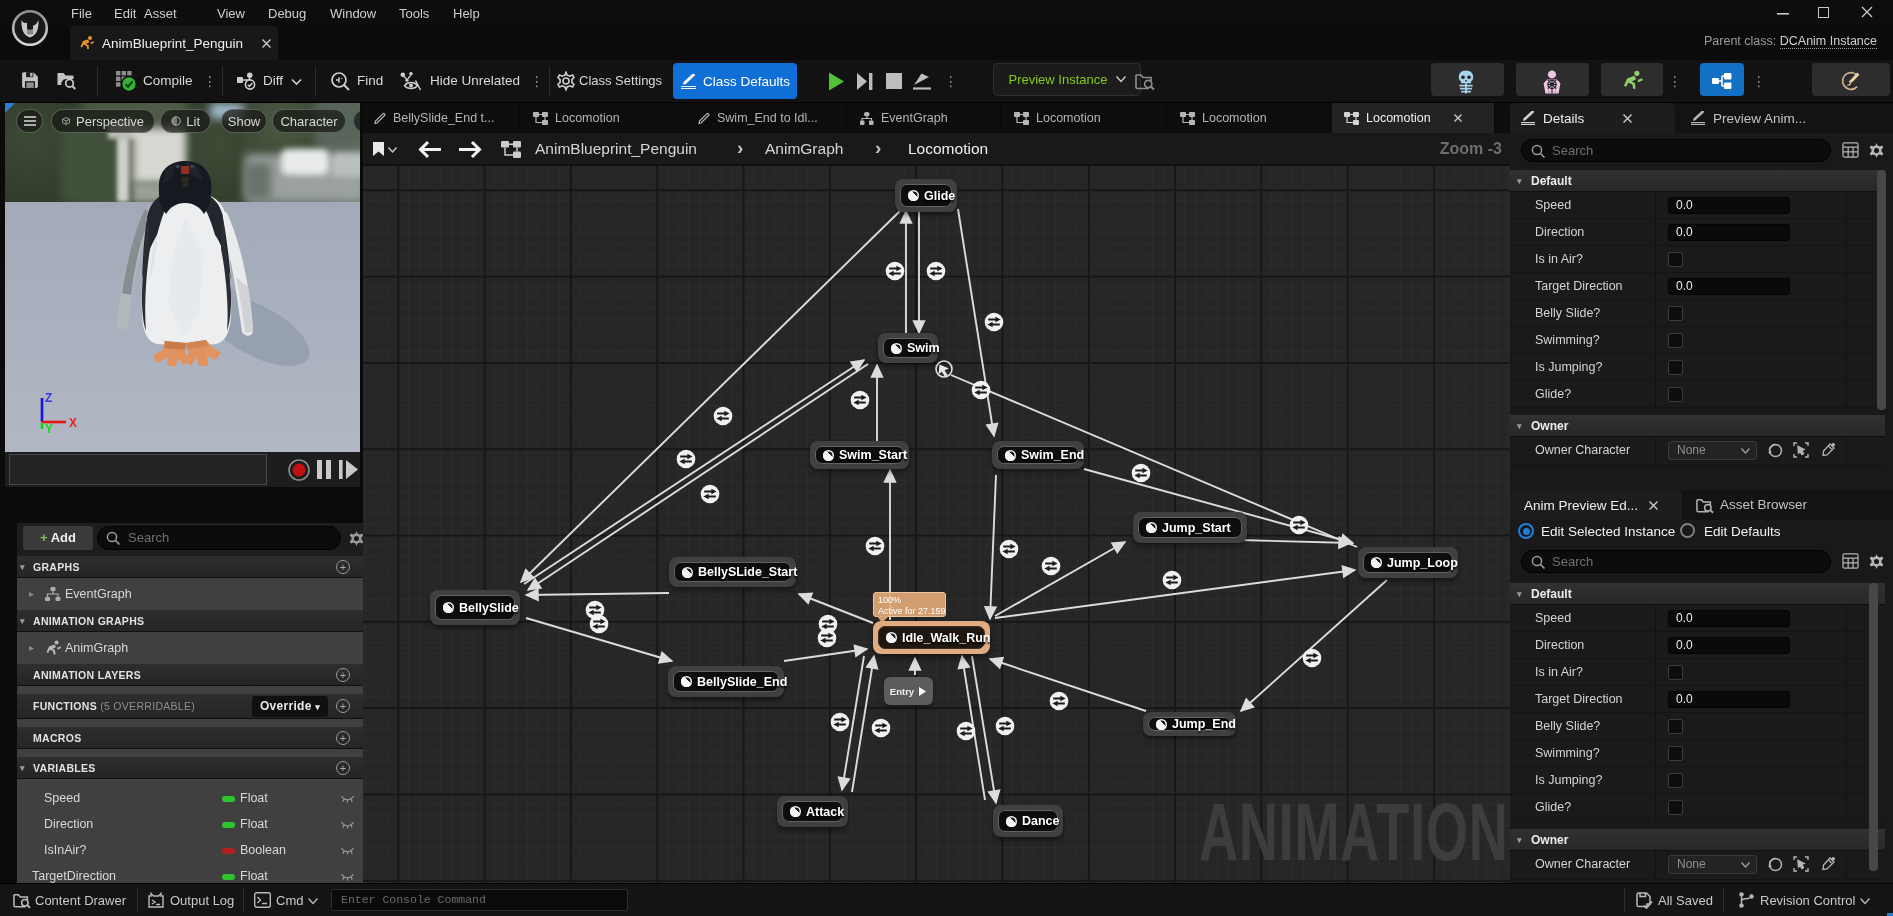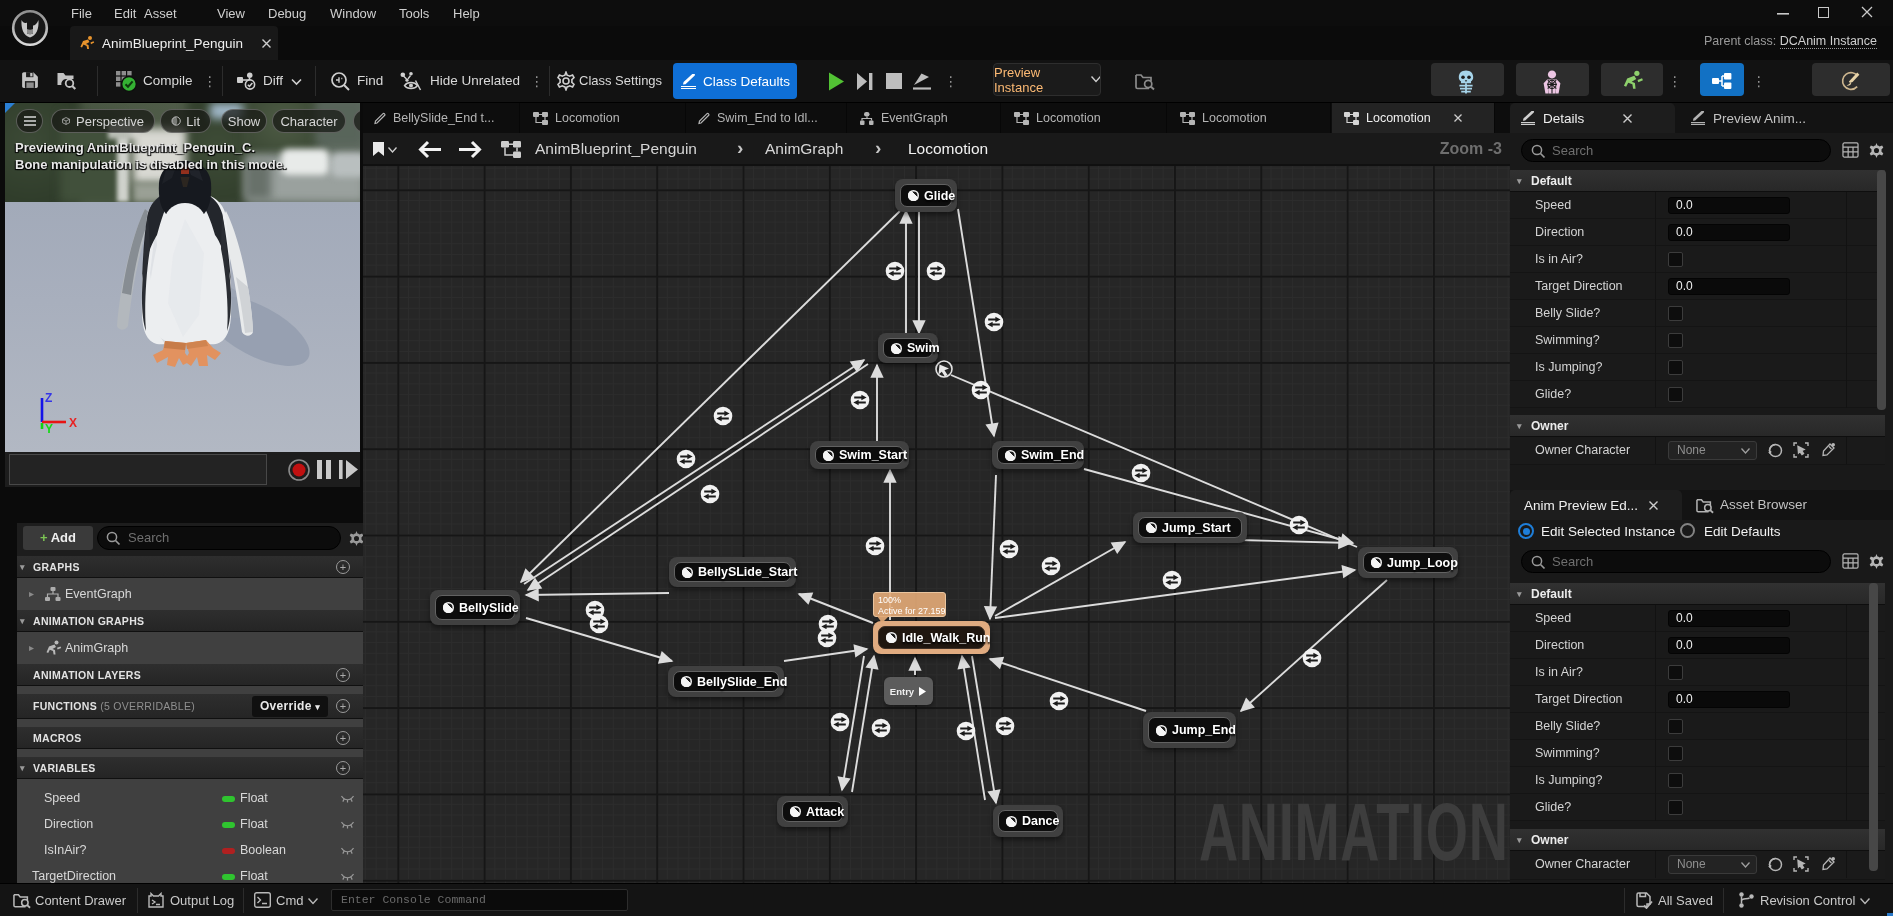--- a/index.html
+++ b/index.html
@@ -217,21 +217,21 @@
         <rect x="13" y="1" width="3.4" height="17" fill="#bdbdbd"></rect>
       </svg>
     <svg class="abs" style="left:886px;top:13px" width="16" height="16">
         <rect x="0" y="0" width="16" height="16" fill="#bdbdbd"></rect>
       </svg>
     <svg class="abs" style="left:912px;top:12px" width="20" height="18">
         <path d="M1 16.5 L19 16.5" stroke="#bdbdbd" stroke-width="2.2"></path>
         <path d="M2 13 L17 5 L9.5 1.5 Z" fill="#bdbdbd"></path>
       </svg>
     <span class="tbtxt" style="left:944px;color:#9a9a9a">⋮</span>
-    <div class="tbbtn" style="left:993px;width:108px;background:#1b1b1b;border:1px solid #2e2e2e;color:#fdba74;display:flex;align-items:center;justify-content:center;gap:8px;font-size:13px">Preview Instance
+    <div class="tbbtn" style="left:993px;width:148px;background:#1b1b1b;border:1px solid #2e2e2e;color:#84cc16;display:flex;align-items:center;justify-content:center;gap:8px;font-size:13px">Preview Instance
       <svg width="10" height="7">
           <path d="M0.5 0.5 L5 5.5 L9.5 0.5" fill="none" stroke="#cfcfcf" stroke-width="1.4"></path>
         </svg>
     </div>
     <svg class="abs" style="left:1135px;top:12px" width="20" height="19" viewBox="0 0 20 19">
         <path d="M1 3 L1 15 a1.5 1.5 0 0 0 1.5 1.5 L14 16.5 M1 3 L6 3 L8 5.5 L16 5.5 L16 9" fill="none" stroke="#8b8b8b" stroke-width="1.7"></path>
         <circle cx="13.2" cy="12" r="3.6" fill="none" stroke="#8b8b8b" stroke-width="1.7"></circle>
         <path d="M15.8 14.6 L19 17.6" stroke="#8b8b8b" stroke-width="2"></path>
       </svg>
     <div class="tbbtn" style="left:1431px;width:73px"></div>
@@ -358,21 +358,20 @@
             <path d="M7 1 L13 4 L13 10 L7 13 L1 10 L1 4 Z M1 4 L7 7 L13 4 M7 7 L7 13" fill="none" stroke="#c9c9c9" stroke-width="1.2"></path>
           </svg>Perspective</div>
       <div class="pill" style="left:155px;width:51px"><svg style="margin-right:5px" width="14" height="14" viewBox="0 0 14 14">
             <circle cx="7" cy="7" r="5.7" fill="none" stroke="#c9c9c9" stroke-width="1.2"></circle>
             <path d="M7 1.3 A5.7 5.7 0 0 0 7 12.7 C 9 10 9 4 7 1.3 Z" fill="#c9c9c9" opacity="0.5"></path>
           </svg>Lit</div>
       <div class="pill" style="left:216px;width:46px;justify-content:center">Show</div>
       <div class="pill" style="left:267px;width:74px;justify-content:center">Character</div>
       <div class="pill" style="left:348px;width:30px;justify-content:center"></div>
     </div>
-    <div id="vp-msg">Previewing AnimBlueprint_Penguin_C.<br>Bone manipulation is disabled in this mode.</div>
 
     <svg class="abs" style="left:28px;top:287px" width="52" height="46">
       <path d="M9 32 L9 8" stroke="#1414e8" stroke-width="2.6"></path>
       <path d="M9 32 L33 32" stroke="#e81414" stroke-width="2.6"></path>
       <path d="M9 33 L9 39" stroke="#12d412" stroke-width="2.6"></path>
       <text x="12" y="12" fill="#3535e8" font-size="12" font-weight="bold">Z</text>
       <text x="36" y="37" fill="#e82222" font-size="12" font-weight="bold">X</text>
       <text x="12" y="43" fill="#18d818" font-size="12" font-weight="bold">Y</text>
     </svg>
   </div>
@@ -717,21 +716,21 @@
       </div>
     <div class="node" style="left:306px;top:391px;width:127px;height:30px">
         <div class="in"><span class="sm"></span>BellySLide_Start</div>
       </div>
     <div class="node" style="left:67px;top:424px;width:90px;height:35px">
         <div class="in"><span class="sm"></span>BellySlide</div>
       </div>
     <div class="node" style="left:305px;top:500px;width:116px;height:31px">
         <div class="in"><span class="sm"></span>BellySlide_End</div>
       </div>
-    <div class="node" style="left:780px;top:546px;width:93px;height:36px">
+    <div class="node" style="left:780px;top:546px;width:93px;height:24px">
         <div class="in"><span class="sm"></span>Jump_End</div>
       </div>
     <div class="node" style="left:414px;top:630px;width:71px;height:31px">
         <div class="in"><span class="sm"></span>Attack</div>
       </div>
     <div class="node" style="left:630px;top:639px;width:70px;height:32px">
         <div class="in"><span class="sm"></span>Dance</div>
       </div>
     <div class="node sel" style="left:510px;top:455px;width:117px;height:33px">
         <div class="in"><span class="sm"></span>Idle_Walk_Run</div>

